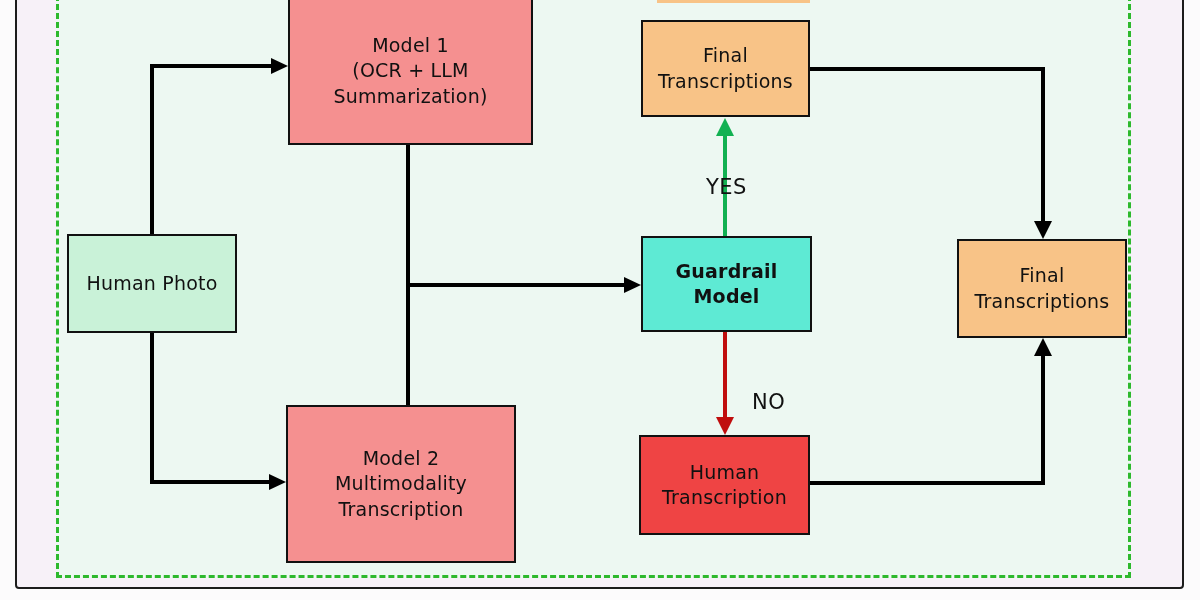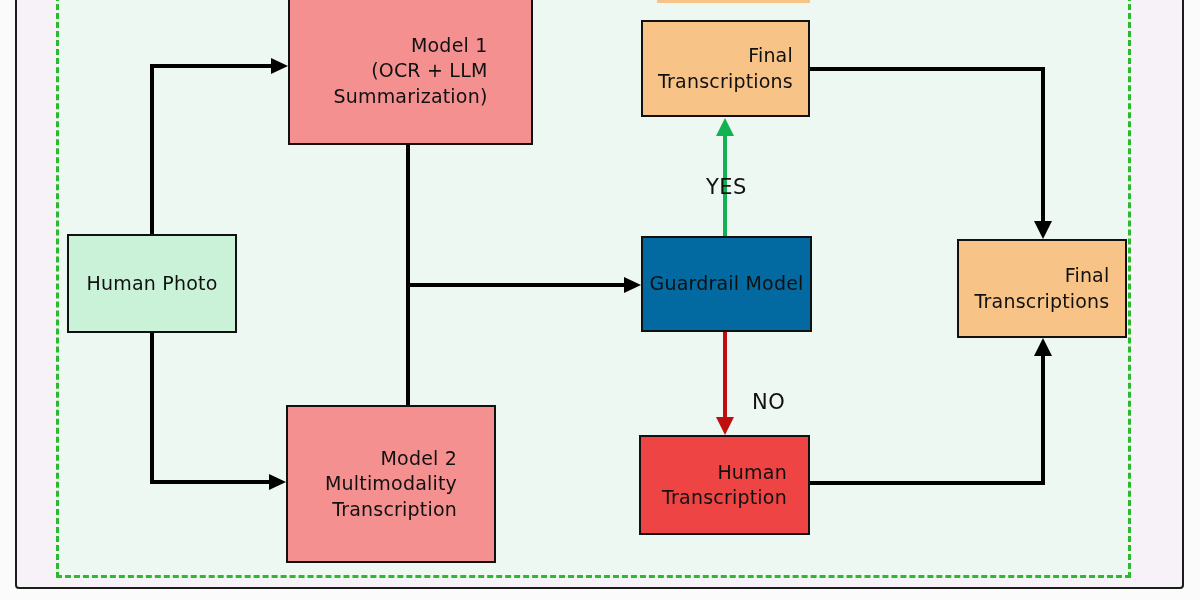--- a/index.html
+++ b/index.html
@@ -28,24 +28,24 @@
   .ah.right{border-top:8px solid transparent;border-bottom:8px solid transparent;border-left:17px solid #000;}
   .ah.down{border-left:9px solid transparent;border-right:9px solid transparent;border-top:18px solid #000;}
   .ah.up{border-left:9px solid transparent;border-right:9px solid transparent;border-bottom:18px solid #000;}
   .ah.up.green{border-bottom-color:#12b152;background:none;}
   .ah.down.red{border-top-color:#c00e0e;background:none;}
   
   .node{
     position:absolute;border:2.5px solid #111;
     display:flex;align-items:center;justify-content:center;text-align:center;
   }
-  .node-label{white-space:pre-line;font-size:19px;line-height:1.32;letter-spacing:0.2px;text-align:right;}
+  .node-label{white-space:pre-line;font-size:19px;line-height:1.32;letter-spacing:0.2px;}
   .n-menu{left:67px;top:234px;width:170px;height:99px;}
   .n-model1{left:288px;top:-3px;width:245px;height:148px;}
-  .n-model2{left:286px;top:405px;width:210px;height:158px;}
+  .n-model2{left:286px;top:405px;width:230px;height:158px;}
   .n-guardrail{left:641px;top:236px;width:171px;height:96px;}
   .n-finaltop{left:641px;top:20px;width:169px;height:97px;}
   .n-finalright{left:957px;top:239px;width:170px;height:99px;}
   .n-human{left:639px;top:435px;width:171px;height:100px;}
   
   .top-fragment{position:absolute;left:657px;top:0;width:153px;height:3px;}
   
   .edge-label{position:absolute;font-size:21px;letter-spacing:0.5px;}
   .lbl-yes{left:706px;top:175px;}
   .lbl-no{left:752px;top:390px;}
@@ -95,21 +95,21 @@
 (OCR + LLM
 Summarization)</span>
   </div>
 
   <div class="node n-model2" style="background-color: rgb(245, 144, 144);">
     <span class="node-label">Model 2
 Multimodality
 Transcription</span>
   </div>
 
-  <div class="node n-guardrail" style="background-color: #0369a1;">
+  <div class="node n-guardrail" style="background-color: #5eead4; font-weight: bold;">
     <span class="node-label">Guardrail Model</span>
   </div>
 
   <div class="node n-finaltop" style="background-color: rgb(248, 195, 135);">
     <span class="node-label">Final
 Transcriptions</span>
   </div>
 
   <div class="node n-finalright" style="background-color: rgb(248, 195, 135);">
     <span class="node-label">Final

